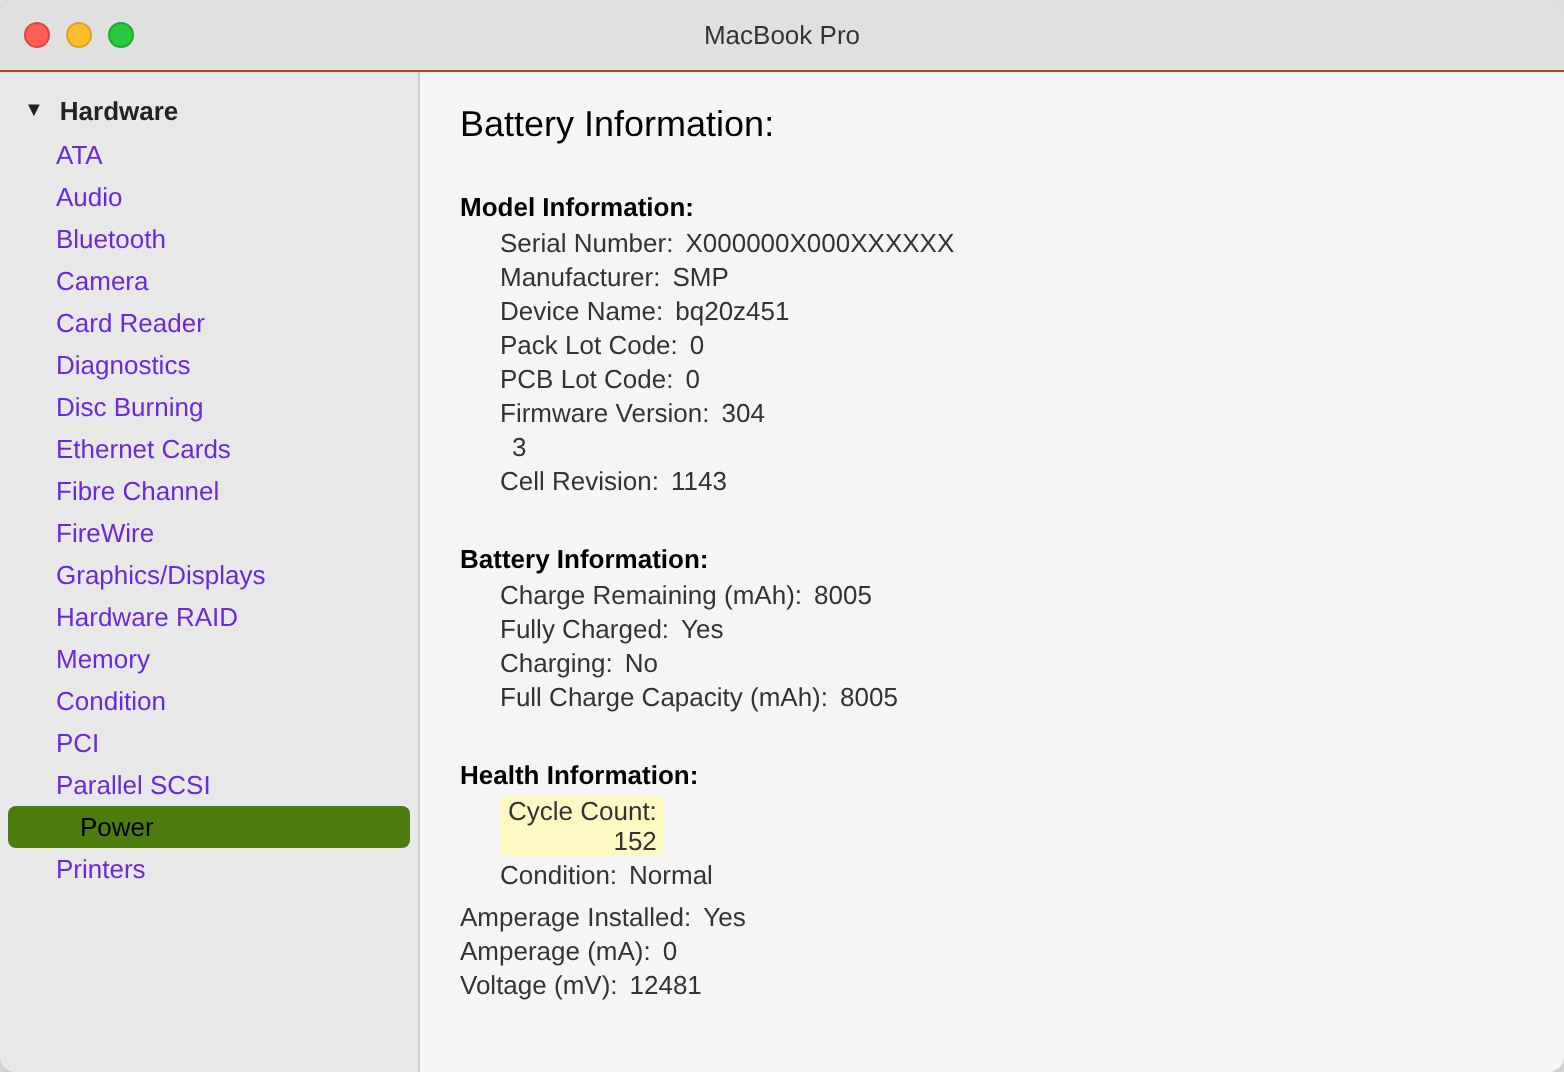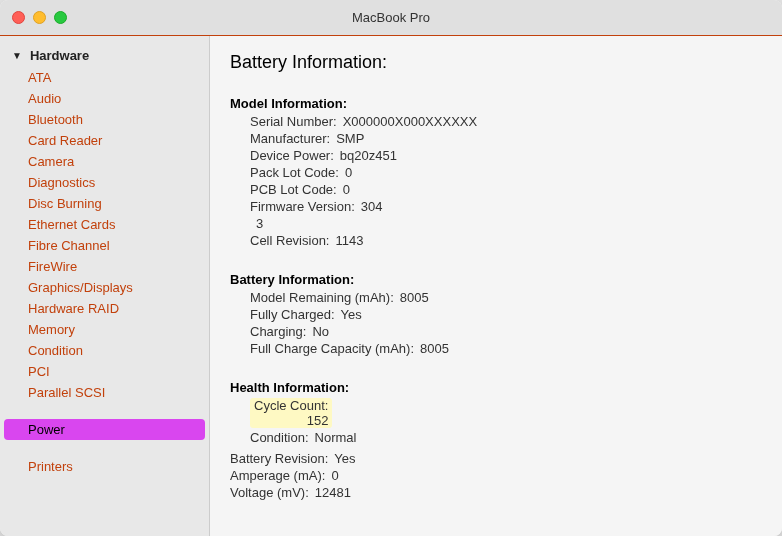--- a/index.html
+++ b/index.html
@@ -96,31 +96,31 @@
       font-size: 13px;
       color: #222;
       display: flex;
       align-items: center;
       gap: 4px;
     }
 
     .sidebar-item {
       padding: 3px 12px 3px 28px;
       font-size: 13px;
-      color: #c2410c;
+      color: #6d28d9;
       cursor: pointer;
       white-space: nowrap;
     }
 
     .sidebar-item.selected {
-      background: #d946ef;
+      background: #4d7c0f;
       color: #000;
       border-radius: 4px;
-      margin: 16px 4px;
-      padding-left: 24px;
+      margin: 0 4px;
+      padding-left: 36px;
     }
 
     .detail-pane {
       flex: 1;
       padding: 16px 20px;
       overflow-y: auto;
       background: #f5f5f5;
     }
 
     .section-title {
@@ -194,22 +194,22 @@
     <div class="sidebar">
       <div class="sidebar-section-header">
         <span class="chevron">▼</span>
         <span>Hardware</span>
       </div>
 
       <div id="sidebar-items-container">
           <div class="sidebar-item">ATA</div>
           <div class="sidebar-item">Audio</div>
           <div class="sidebar-item">Bluetooth</div>
+          <div class="sidebar-item">Camera</div>
           <div class="sidebar-item">Card Reader</div>
-          <div class="sidebar-item">Camera</div>
           <div class="sidebar-item">Diagnostics</div>
           <div class="sidebar-item">Disc Burning</div>
           <div class="sidebar-item">Ethernet Cards</div>
           <div class="sidebar-item">Fibre Channel</div>
           <div class="sidebar-item">FireWire</div>
           <div class="sidebar-item">Graphics/Displays</div>
           <div class="sidebar-item">Hardware RAID</div>
           <div class="sidebar-item">Memory</div>
           <div class="sidebar-item">Condition</div>
           <div class="sidebar-item">PCI</div>
@@ -226,21 +226,21 @@
             <div class="group-label">Model Information:</div>
             <div class="info-row indented">
               <span class="info-label">Serial Number:</span>
               <span class="info-value">X000000X000XXXXXX</span>
             </div>
             <div class="info-row indented">
               <span class="info-label">Manufacturer:</span>
               <span class="info-value">SMP</span>
             </div>
             <div class="info-row indented">
-              <span class="info-label">Device Power:</span>
+              <span class="info-label">Device Name:</span>
               <span class="info-value">bq20z451</span>
             </div>
             <div class="info-row indented">
               <span class="info-label">Pack Lot Code:</span>
               <span class="info-value">0</span>
             </div>
             <div class="info-row indented">
               <span class="info-label">PCB Lot Code:</span>
               <span class="info-value">0</span>
             </div>
@@ -252,21 +252,21 @@
               <span class="info-value">3</span>
             </div>
             <div class="info-row indented">
               <span class="info-label">Cell Revision:</span>
               <span class="info-value">1143</span>
             </div>
           </div>
           <div class="info-group">
             <div class="group-label">Battery Information:</div>
             <div class="info-row indented">
-              <span class="info-label">Model Remaining (mAh):</span>
+              <span class="info-label">Charge Remaining (mAh):</span>
               <span class="info-value">8005</span>
             </div>
             <div class="info-row indented">
               <span class="info-label">Fully Charged:</span>
               <span class="info-value">Yes</span>
             </div>
             <div class="info-row indented">
               <span class="info-label">Charging:</span>
               <span class="info-value">No</span>
             </div>
@@ -284,21 +284,21 @@
               </span>
             </div>
             <div class="info-row indented">
               <span class="info-label">Condition:</span>
               <span class="info-value">Normal</span>
             </div>
           </div>
         </div>
       <div id="detail-bottom-rows">
           <div class="info-row">
-            <span class="info-label">Battery Revision:</span>
+            <span class="info-label">Amperage Installed:</span>
             <span class="info-value">Yes</span>
           </div>
           <div class="info-row">
             <span class="info-label">Amperage (mA):</span>
             <span class="info-value">0</span>
           </div>
           <div class="info-row">
             <span class="info-label">Voltage (mV):</span>
             <span class="info-value">12481</span>
           </div>

